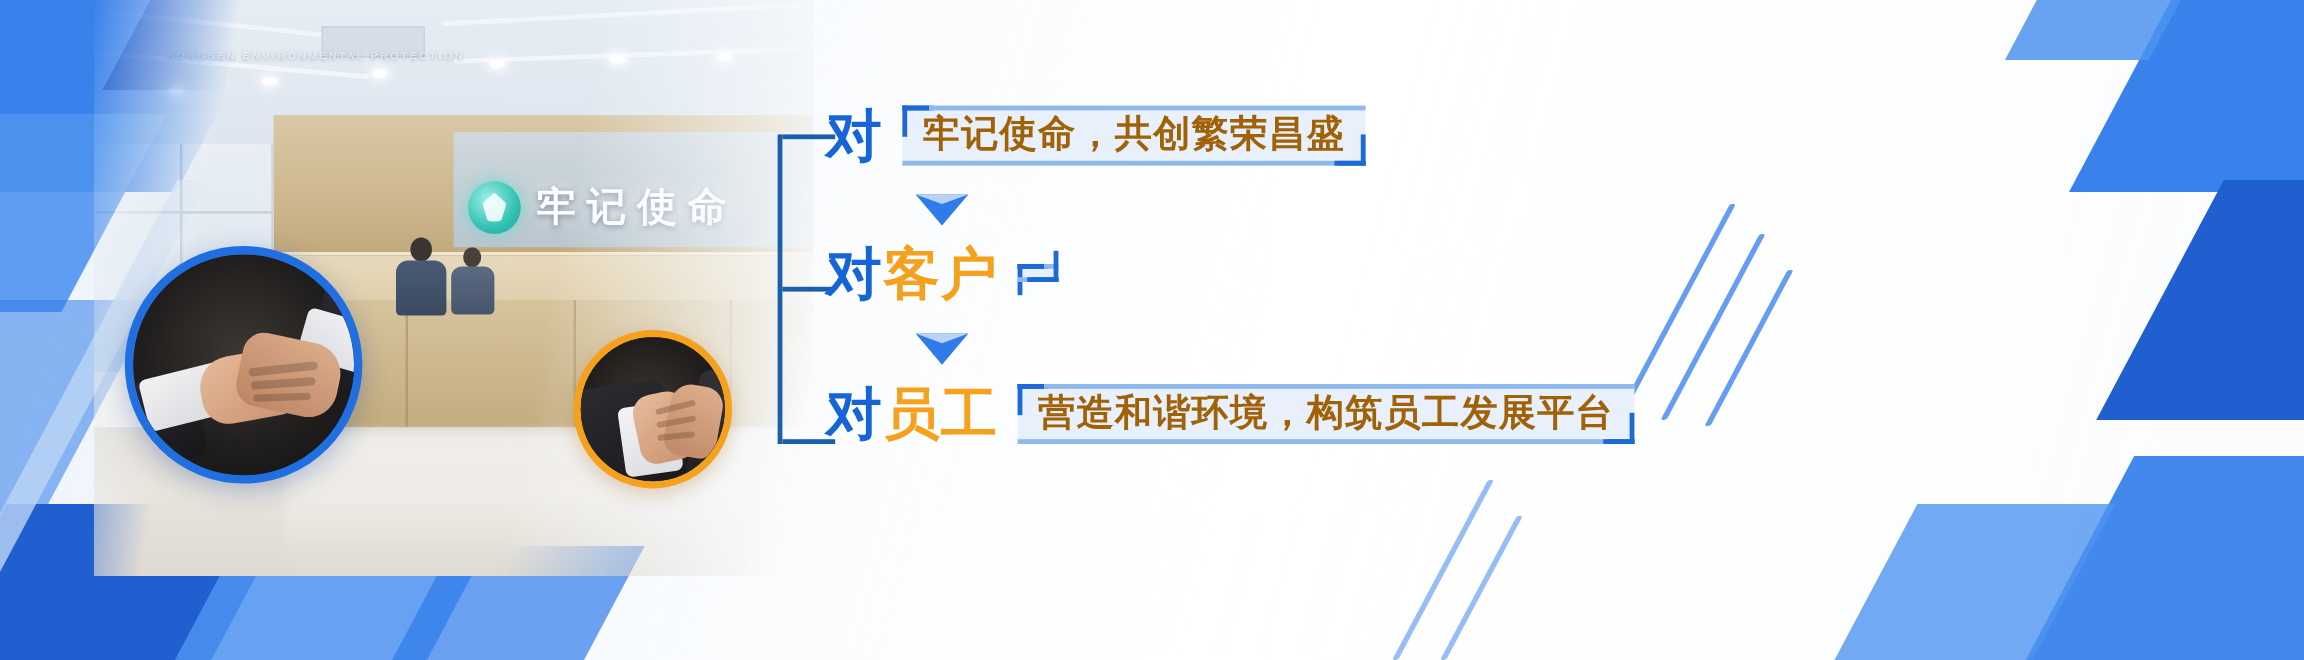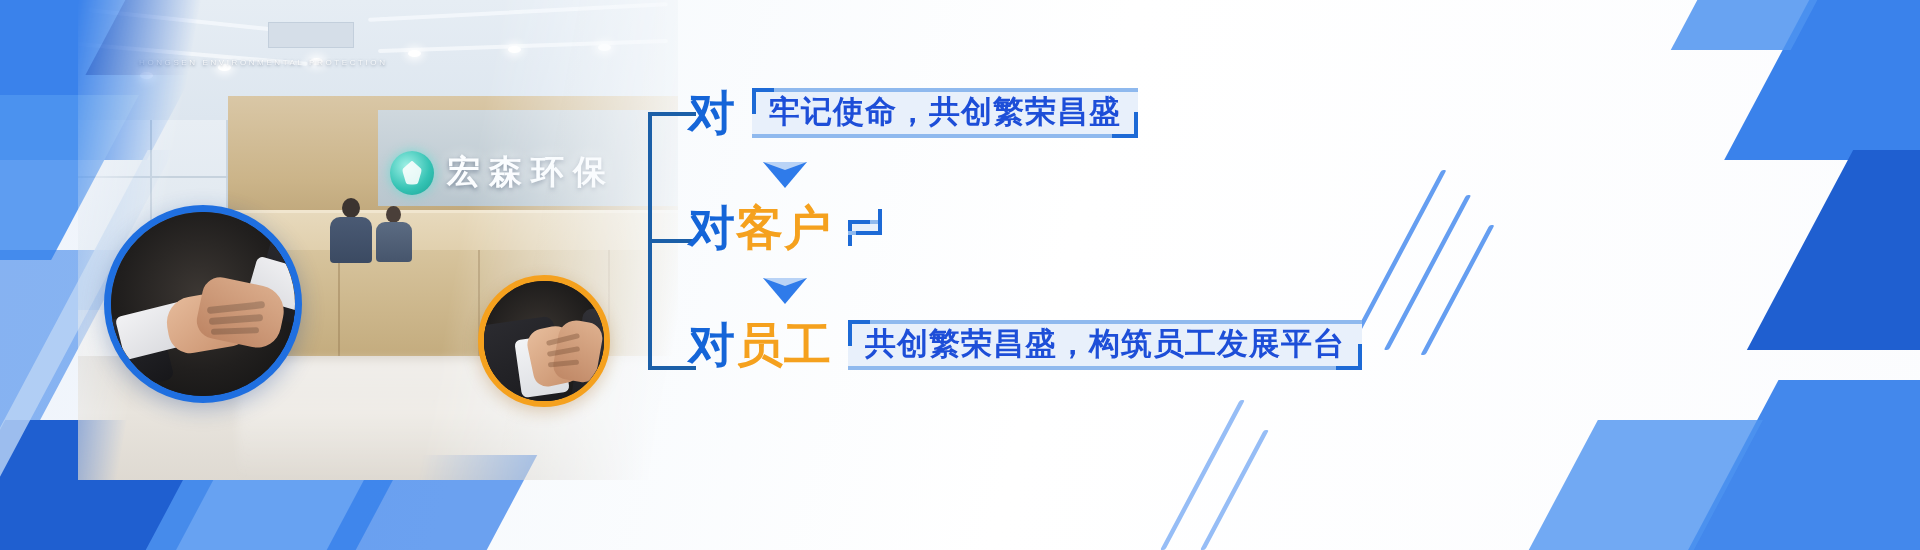--- a/index.html
+++ b/index.html
@@ -119,21 +119,21 @@
     background:rgba(255,255,255,.86);
     clip-path:polygon(50% 0,100% 38%,78% 100%,22% 100%,0 38%);
   }
   .sign-text {
     font-size:33px; font-weight:700; letter-spacing:9px;
     color:#fbfdff;
     text-shadow:0 2px 5px rgba(40,60,90,.55), 0 0 14px rgba(255,255,255,.75);
     white-space:nowrap;
   }
   .sign-sub {
-    position:absolute; left:61px; top:58px;
+    position:absolute; left:61px; top:42px;
     font-size:8px; letter-spacing:2.6px; color:rgba(255,255,255,.8);
     text-shadow:0 1px 3px rgba(40,60,90,.5); white-space:nowrap;
   }
   .ring-blue {
     left:104px; top:205px; width:198px; height:198px;
     border-radius:50%;
     border:7px solid #1f6fe0;
     box-shadow:0 6px 22px rgba(25,70,150,.3);
     overflow:hidden; position:absolute;
     background:#1b1b1f;
@@ -227,21 +227,21 @@
     line-height:1; display:flex;
   }
   .lead .b { color:#1565d8; }
   .lead .o { color:#f5a11e; }
 
   .quote {
     position:relative;
     display:inline-flex; align-items:center;
     padding:7px 17px 8px 17px; margin-left:10px;
     background:#e8f0fb;
-    font-size:31px; font-weight:700; color:#1d4ed8;
+    font-size:31px; font-weight:700; color:#a16207;
     letter-spacing:1px; line-height:1.12;
   }
   .quote::before, .quote::after {
     content:""; position:absolute; width:22px; height:22px;
   }
   .quote::before { left:0; top:0; border-left:4px solid #1d6ad6; border-top:4px solid #1d6ad6; }
   .quote::after  { right:0; bottom:0; border-right:4px solid #1d6ad6; border-bottom:4px solid #1d6ad6; }
   .qline-t { position:absolute; left:0; top:0; height:4px; width:100%;
     background:linear-gradient(90deg,#1d6ad6 0 22px,#8fb9ee 22px 100%); }
   .qline-b { position:absolute; left:0; bottom:0; height:4px; width:100%;
@@ -307,21 +307,21 @@
       </div>
       <div class="person2">
         <div class="head"></div>
           <div class="body"></div>
       </div>
       <div class="floor"></div>
       <div class="floor-gloss"></div>
 
       <div class="sign">
         <div class="sign-logo"></div>
-        <div class="sign-text">宏森环保</div>
+        <div class="sign-text">牢记使命</div>
       </div>
       <div class="sign-sub">HONGSEN ENVIRONMENTAL PROTECTION</div>
     </div>
   </div>
 
   <div class="ring-blue">
     <div class="handshake">
       <div class="hs-sleeveL"></div>
       <div class="hs-cuffL"></div>
       <div class="hs-sleeveR"></div>
@@ -392,18 +392,18 @@
     <div class="arrow arrow-2"></div>
 
     <div class="row row-3">
       <div class="lead">
         <span class="b">对</span>
         <span class="o">员工</span>
       </div>
       <div class="quote">
         <span class="qline-t"></span>
           <span class="qline-b"></span>
-        <span>共创繁荣昌盛，构筑员工发展平台</span>
+        <span>营造和谐环境，构筑员工发展平台</span>
       </div>
     </div>
   </div>
 
 </div>
 
 </body></html>

